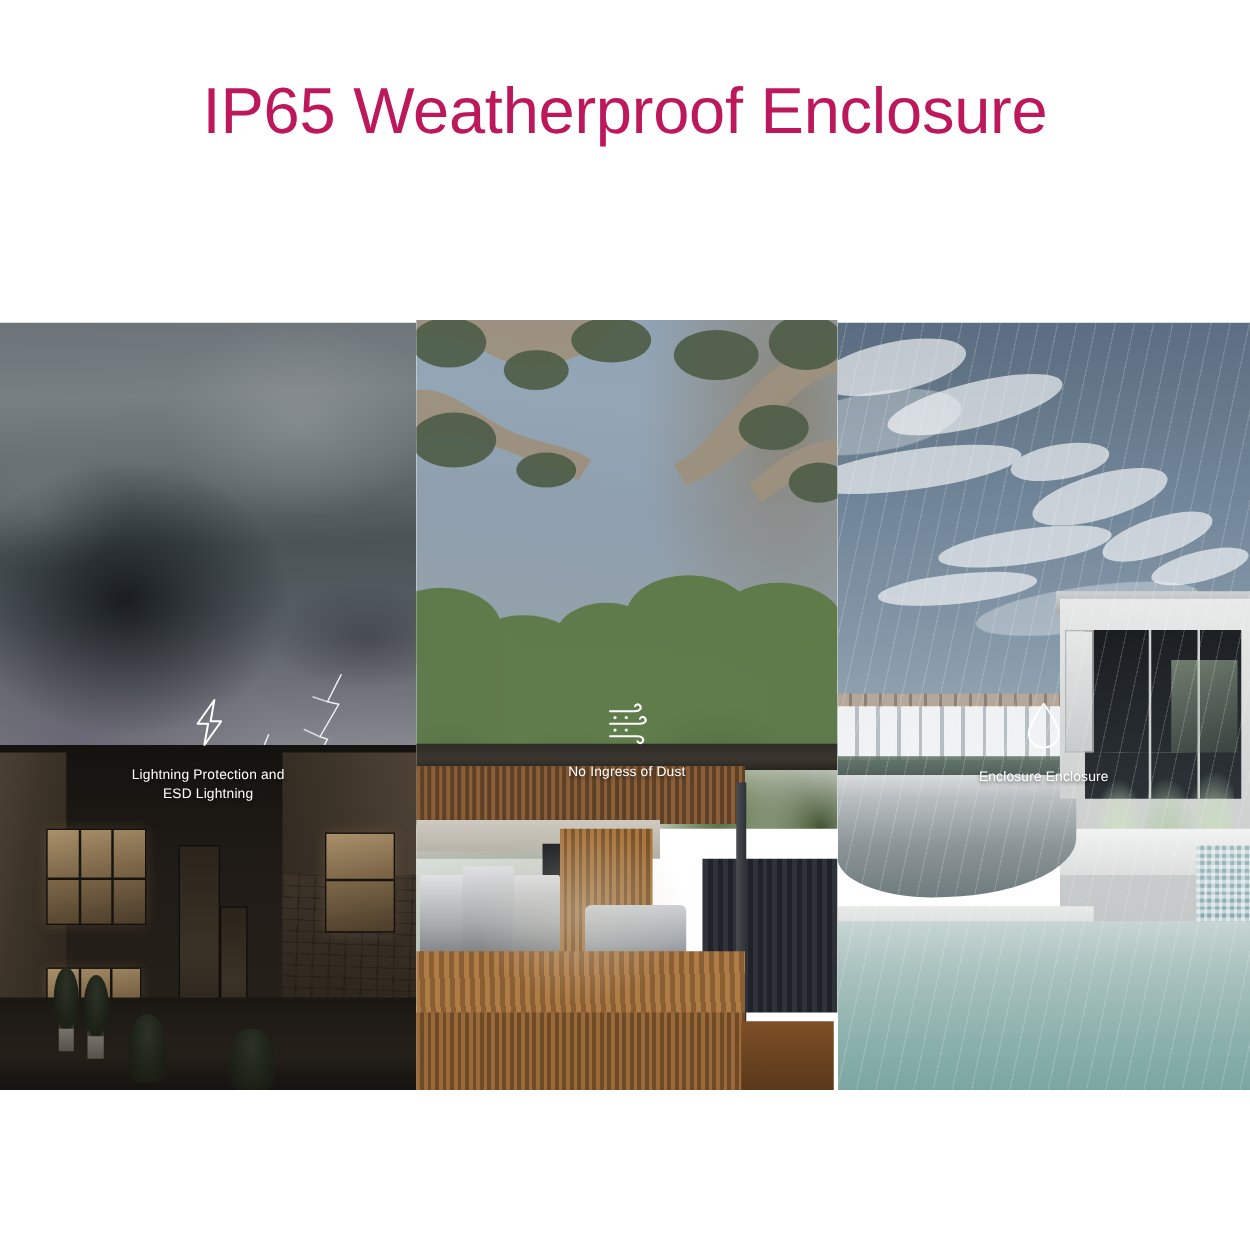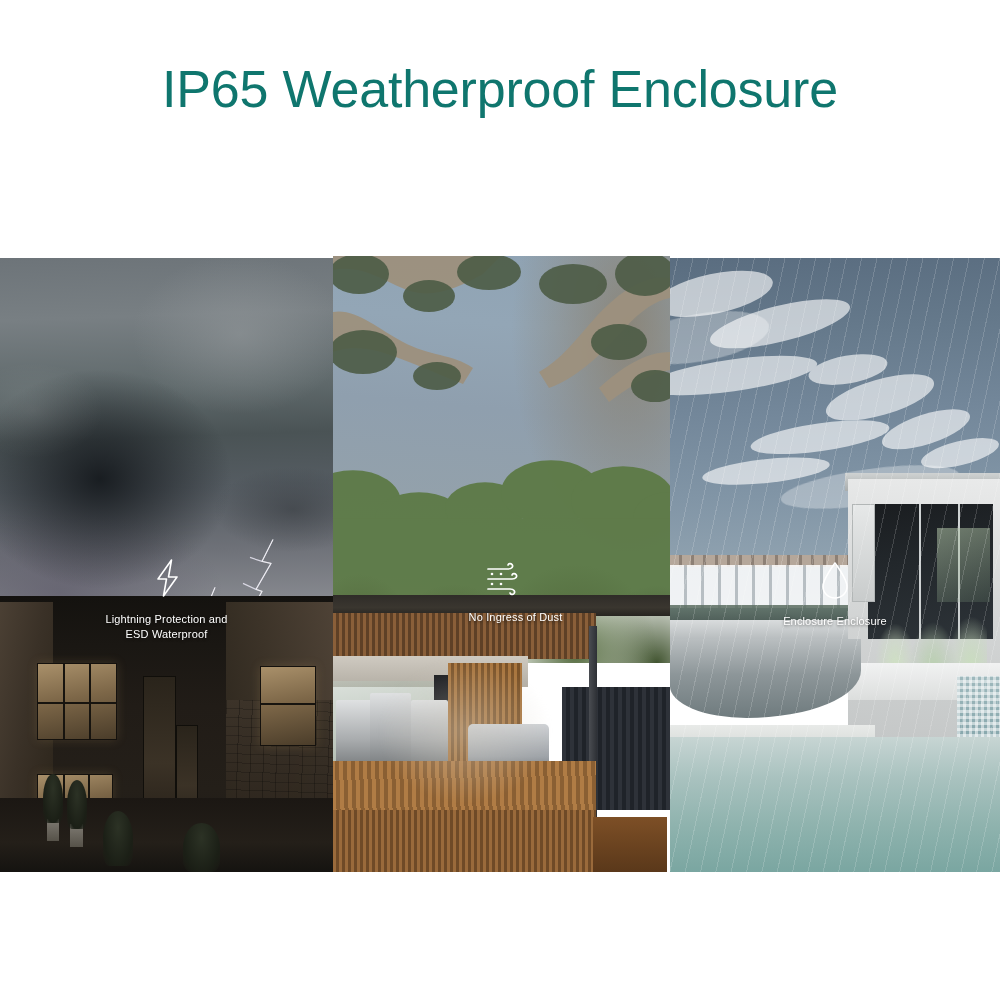--- a/index.html
+++ b/index.html
@@ -9,21 +9,21 @@
     background: #ffffff;
     font-family: "Liberation Sans", sans-serif;
     overflow: hidden;
   }
   .page { position: relative; width: 1000px; height: 1000px; background: #fff; }
 
   
   .heading {
     position: absolute; left: 0; top: 57px; width: 1000px;
     text-align: center;
-    color: #0f766e;
+    color: #be185d;
     font-size: 52px;
     line-height: 64px;
     font-weight: 400;
     letter-spacing: -0.2px;
   }
   .heading .line { display: block; white-space: nowrap; }
 
   
   .panels {
     position: absolute; left: 0; top: 256px;
@@ -295,21 +295,21 @@
     font-size: 11px;
     line-height: 15px;
     text-align: center;
     letter-spacing: 0.15px;
     text-shadow: 0 1px 3px rgba(0,0,0,0.55);
     white-space: nowrap;
   }
   .ov-caption .cl { display: block; }
 
   .p2-overlay .ov-icon { margin-top: 304px; }
-  .p2-overlay .ov-caption { margin-top: 8px; padding-left: 28px; }
+  .p2-overlay .ov-caption { margin-top: 8px; }
   .p3-overlay .ov-icon { margin-top: 302px; }
   .p3-overlay .ov-caption { margin-top: 10px; }
 </style>
 </head>
 <body>
 
 <div class="page">
 
   <div class="heading">
     <span class="line">IP65 Weatherproof Enclosure</span>
@@ -370,21 +370,21 @@
       </div>
 
       <div class="overlay p1-overlay">
         <div class="ov-icon">
           <svg width="34" height="40" viewBox="0 0 34 40" fill="none" stroke="#ffffff" stroke-width="1.6" stroke-linejoin="round" stroke-linecap="round">
             <path d="M21.5 2 L8 21 L16.5 21 L13.5 38 L27 19 L18.5 19 Z"></path>
           </svg>
         </div>
         <div class="ov-caption">
           <span class="cl">Lightning Protection and</span>
-          <span class="cl">ESD Waterproof</span>
+          <span class="cl">ESD Lightning</span>
         </div>
       </div>
     </div>
 
     <div class="panel panel-2">
       <div class="scene">
         <div class="p2-sky"></div>
         <div class="p2-haze"></div>
 
         <svg class="p2-canopy" viewBox="0 0 337 357" preserveAspectRatio="none">

